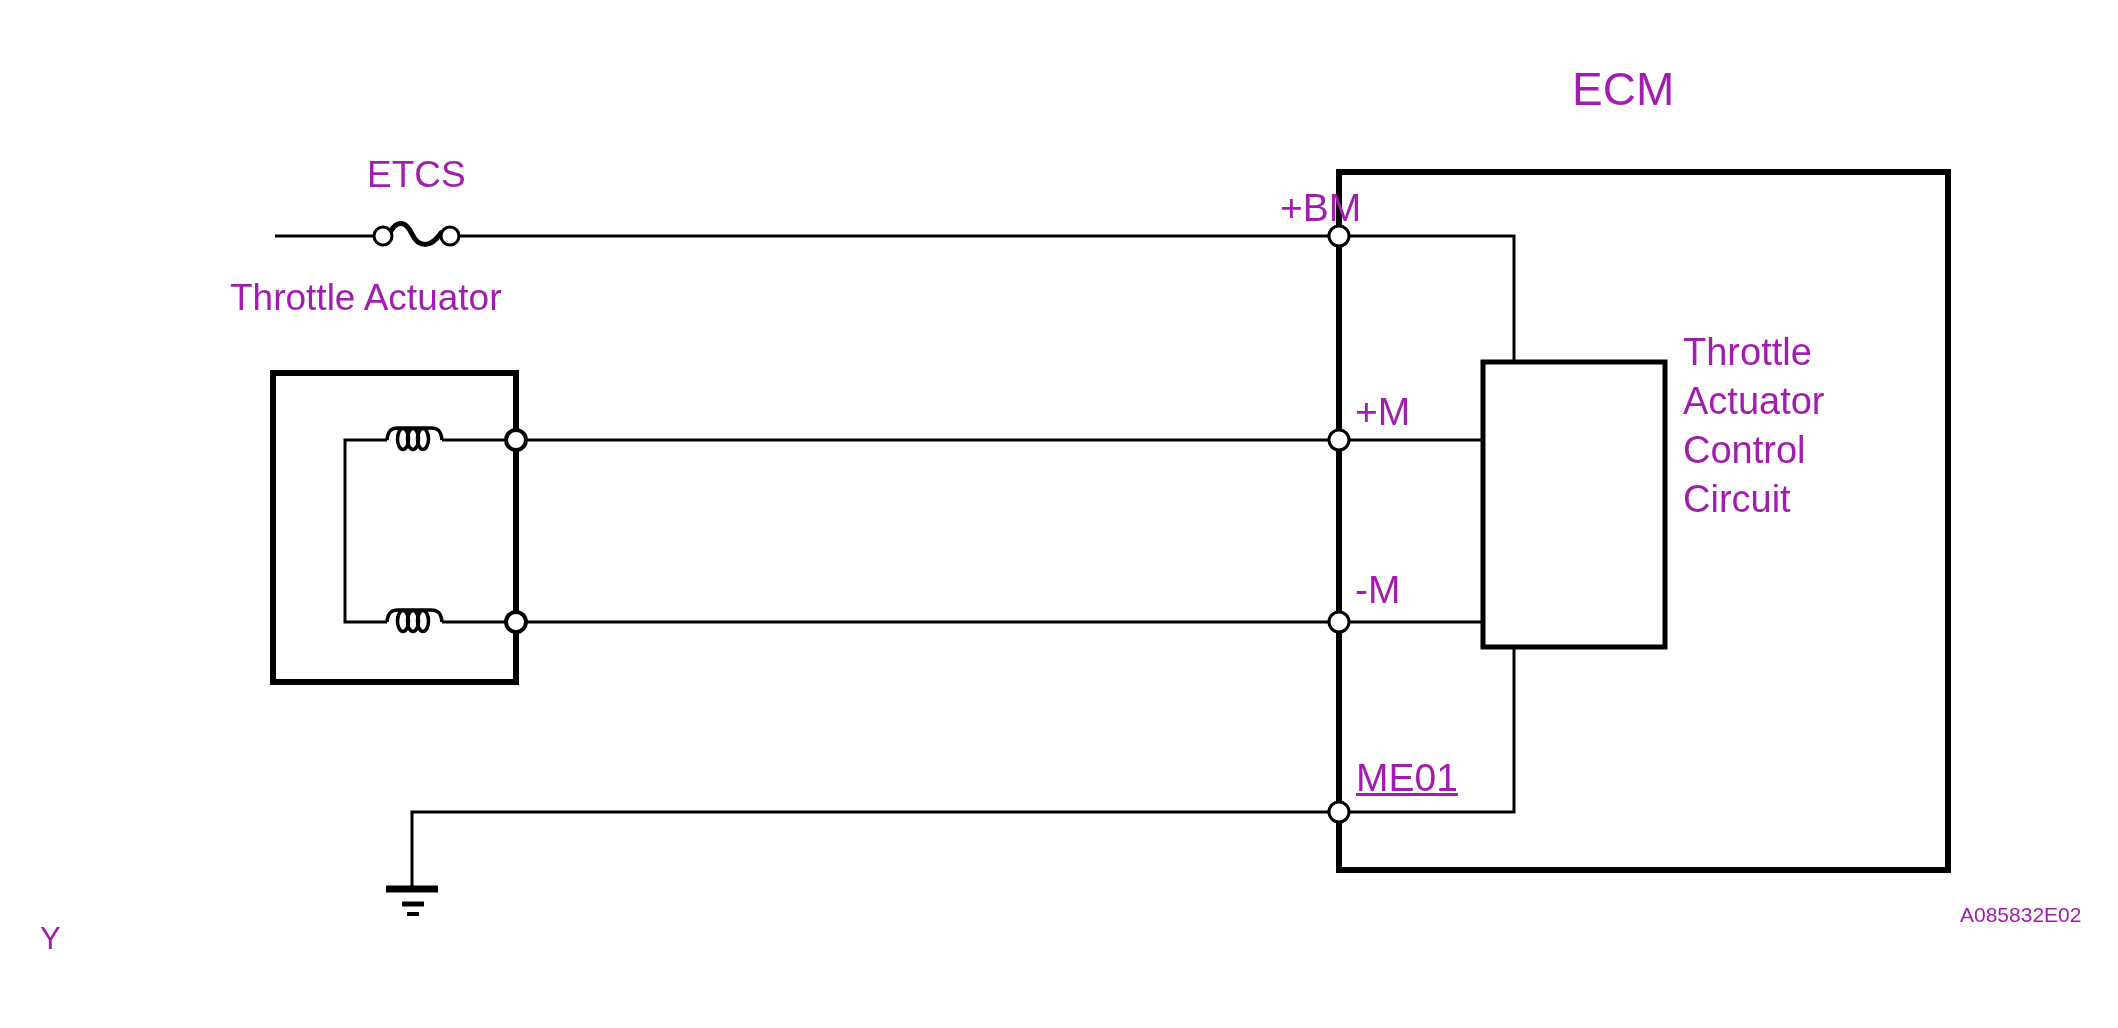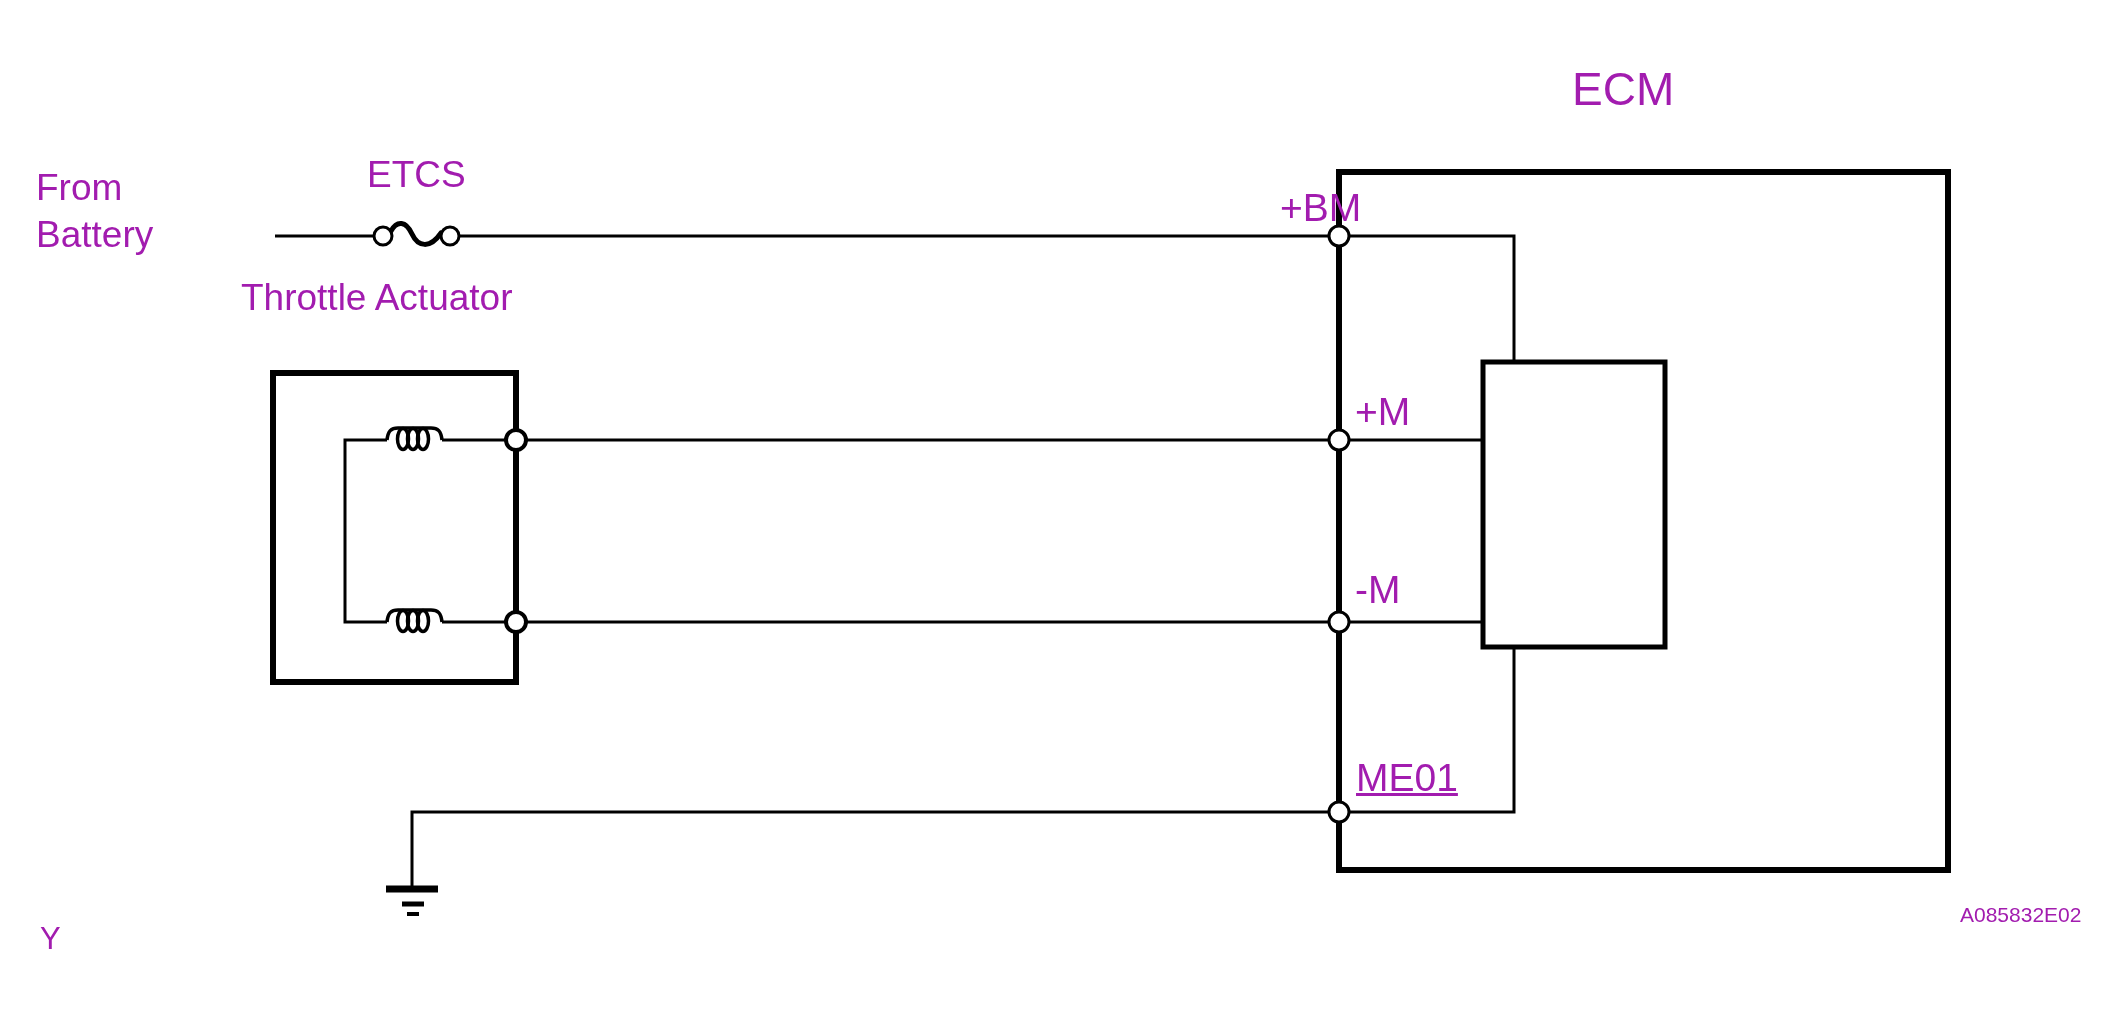--- a/index.html
+++ b/index.html
@@ -31,21 +31,21 @@
   }
   .lbl-main   { font-size: 37px; }
   .lbl-term   { font-size: 39px; }
   .lbl-ecm    { font-size: 46px; }
   .lbl-tacc   { font-size: 38px; line-height: 49px; }
   .lbl-marker { font-size: 31px; }
   .lbl-figid  { font-size: 21px; }
 
   #from-battery      { left: 36px;   top: 164px; }
   #etcs-label        { left: 367px;  top: 151px; }
-  #throttle-actuator-label { left: 241px; top: 274px; }
+  #throttle-actuator-label { left: 230px; top: 274px; }
   #ecm-label         { left: 1572px; top: 60px; }
   #bm-label          { left: 1280px; top: 183px; }
   #m-plus-label      { left: 1355px; top: 387px; }
   #m-minus-label     { left: 1355px; top: 565px; }
   #me01-label        { left: 1356px; top: 753px; text-decoration: underline; }
   #tacc-label        { left: 1683px; top: 328px; }
   #y-marker          { left: 40px;   top: 919px; }
   #figure-id         { left: 1960px; top: 902px; }
 </style>
 </head>
@@ -96,35 +96,37 @@
       <circle cx="1339" cy="812" r="10" stroke-width="3"></circle>
     </g>
 
     <g stroke="#000000" fill="none">
       <path d="M386,889 H438" stroke-width="7"></path>
       <path d="M402,904 H424" stroke-width="5"></path>
       <path d="M407,914 H419" stroke-width="4"></path>
     </g>
   </svg>
 
-  <div class="lbl lbl-main" id="from-battery">From
-Battery</div>
 
   <div class="lbl lbl-main" id="etcs-label">ETCS</div>
 
   <div class="lbl lbl-main" id="throttle-actuator-label">Throttle Actuator</div>
 
   <div class="lbl lbl-ecm" id="ecm-label">ECM</div>
 
   <div class="lbl lbl-term" id="bm-label">+BM</div>
 
   <div class="lbl lbl-term" id="m-plus-label">+M</div>
 
   <div class="lbl lbl-term" id="m-minus-label">-M</div>
 
   <div class="lbl lbl-term" id="me01-label">ME01</div>
 
+  <div class="lbl lbl-tacc" id="tacc-label">Throttle
+Actuator
+Control
+Circuit</div>
 
   <div class="lbl lbl-marker" id="y-marker">Y</div>
 
   <div class="lbl lbl-figid" id="figure-id">A085832E02</div>
 
 </div>
 
 </body></html>

